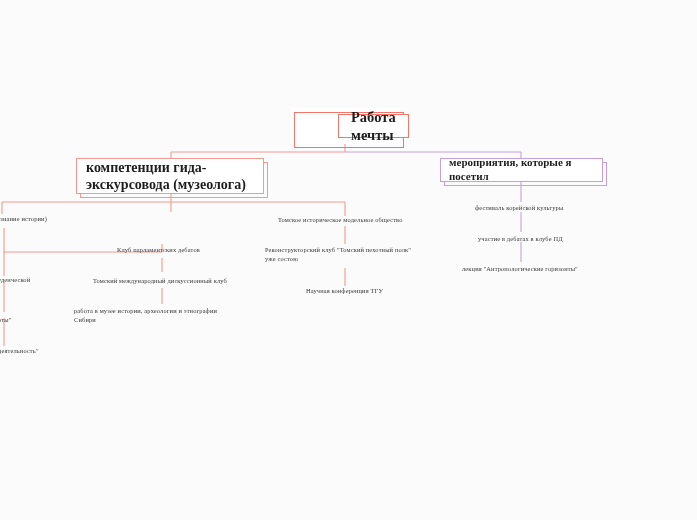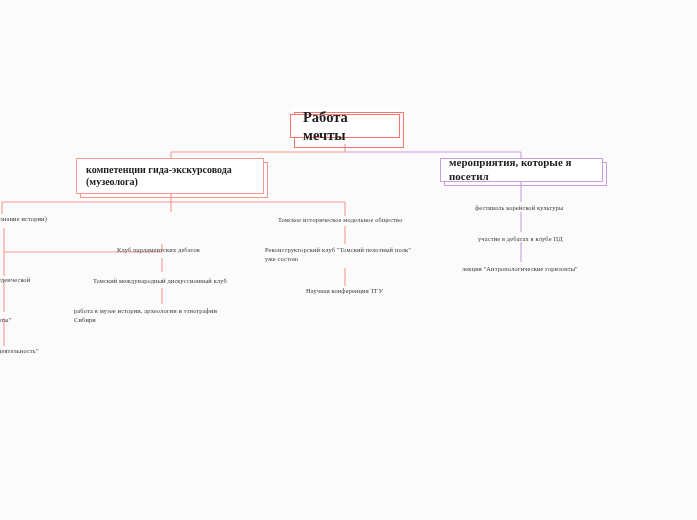--- a/index.html
+++ b/index.html
@@ -71,34 +71,35 @@
     height: 36px;
   }
   #node-root .shadow-layer { border-color: #f4766b; }
   #node-root .inner {
     border-color: #f4766b;
     justify-content: center;
     height: 24px;
     font-size: 14.5px;
     font-weight: bold;
     color: #1d1d1d;
+    margin-left: 48px;
   }
 
   
   #node-left {
     left: 76px;
     top: 158px;
     width: 188px;
     height: 36px;
   }
   #node-left .shadow-layer { border-color: #f4998f; }
   #node-left .inner {
     border-color: #f4998f;
     height: 36px;
-    font-size: 10px;
+    font-size: 14px;
     font-weight: bold;
     color: #1d1d1d;
     padding: 4px 9px;
   }
 
   
   #node-right {
     left: 440px;
     top: 158px;
     width: 163px;

